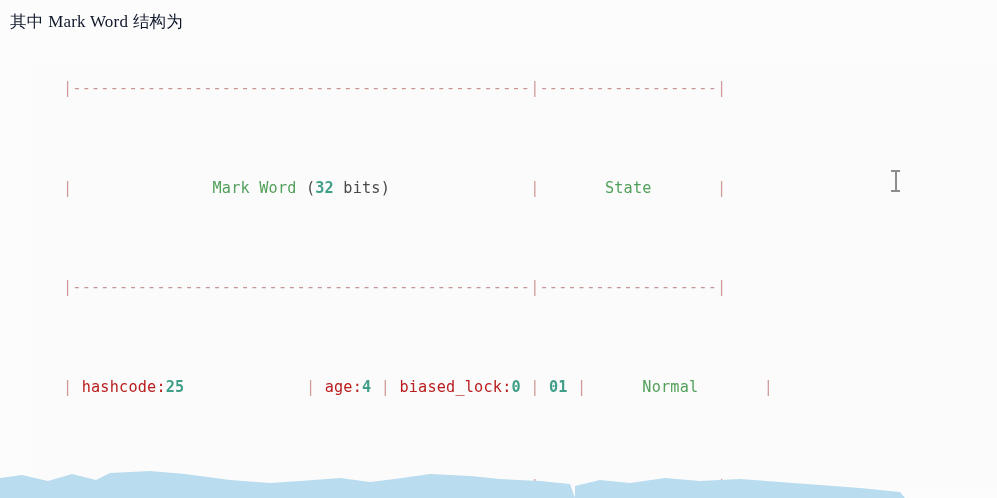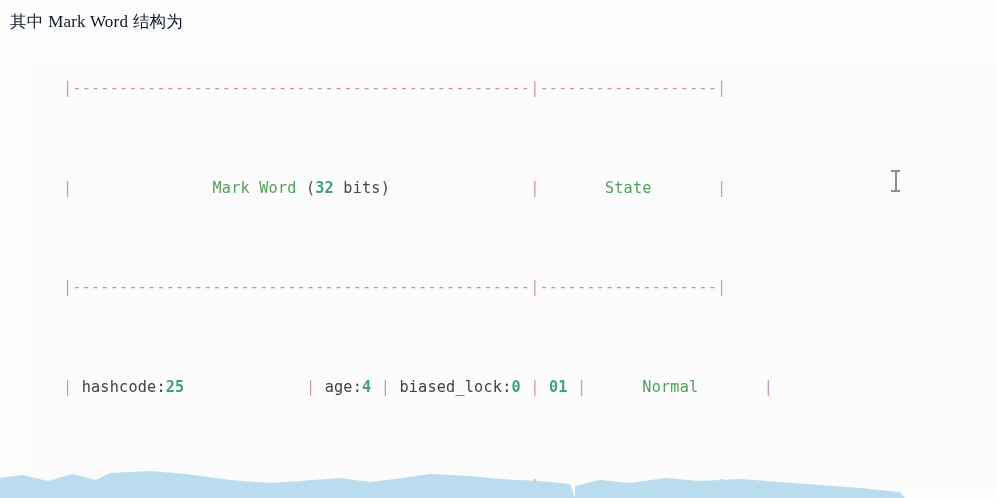--- a/index.html
+++ b/index.html
@@ -52,21 +52,21 @@
     color: #3f3f3f;
     letter-spacing: 0.2px;
   }
   .code-line {
     height: 33.2px;
     position: relative;
     padding-left: 30px;
   }
   .tok-pipe   { color: #d09a9a; }
   .tok-dash   { color: #c99494; }
-  .tok-ident  { color: #404040; }
+  .tok-ident  { color: #b91c1c; }
   .tok-num    { color: #3f9e87; font-weight: bold; }
   .tok-green  { color: #52a05b; }
   .tok-plain  { color: #4a4a4a; }
 
   
   #text-cursor {
     position: absolute;
     left: 891px;
     top: 170px;
     width: 9px;

